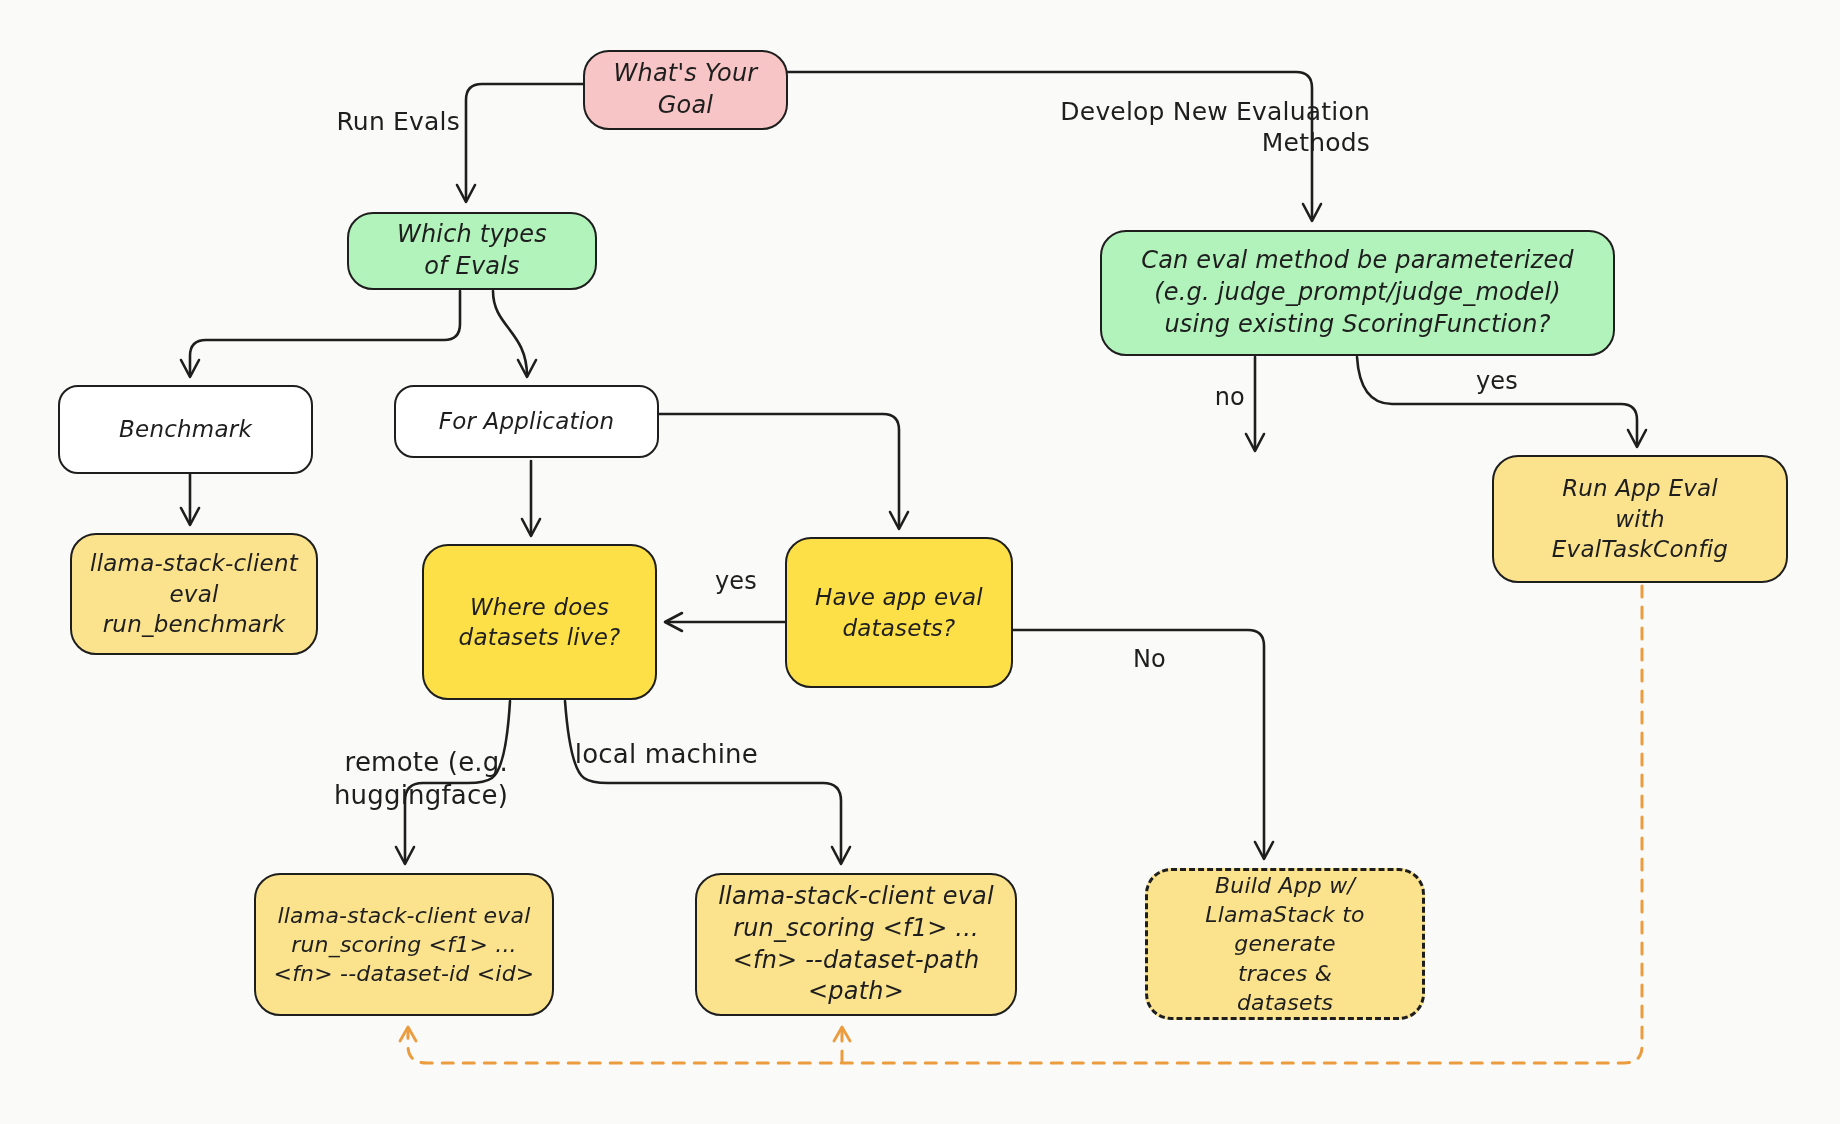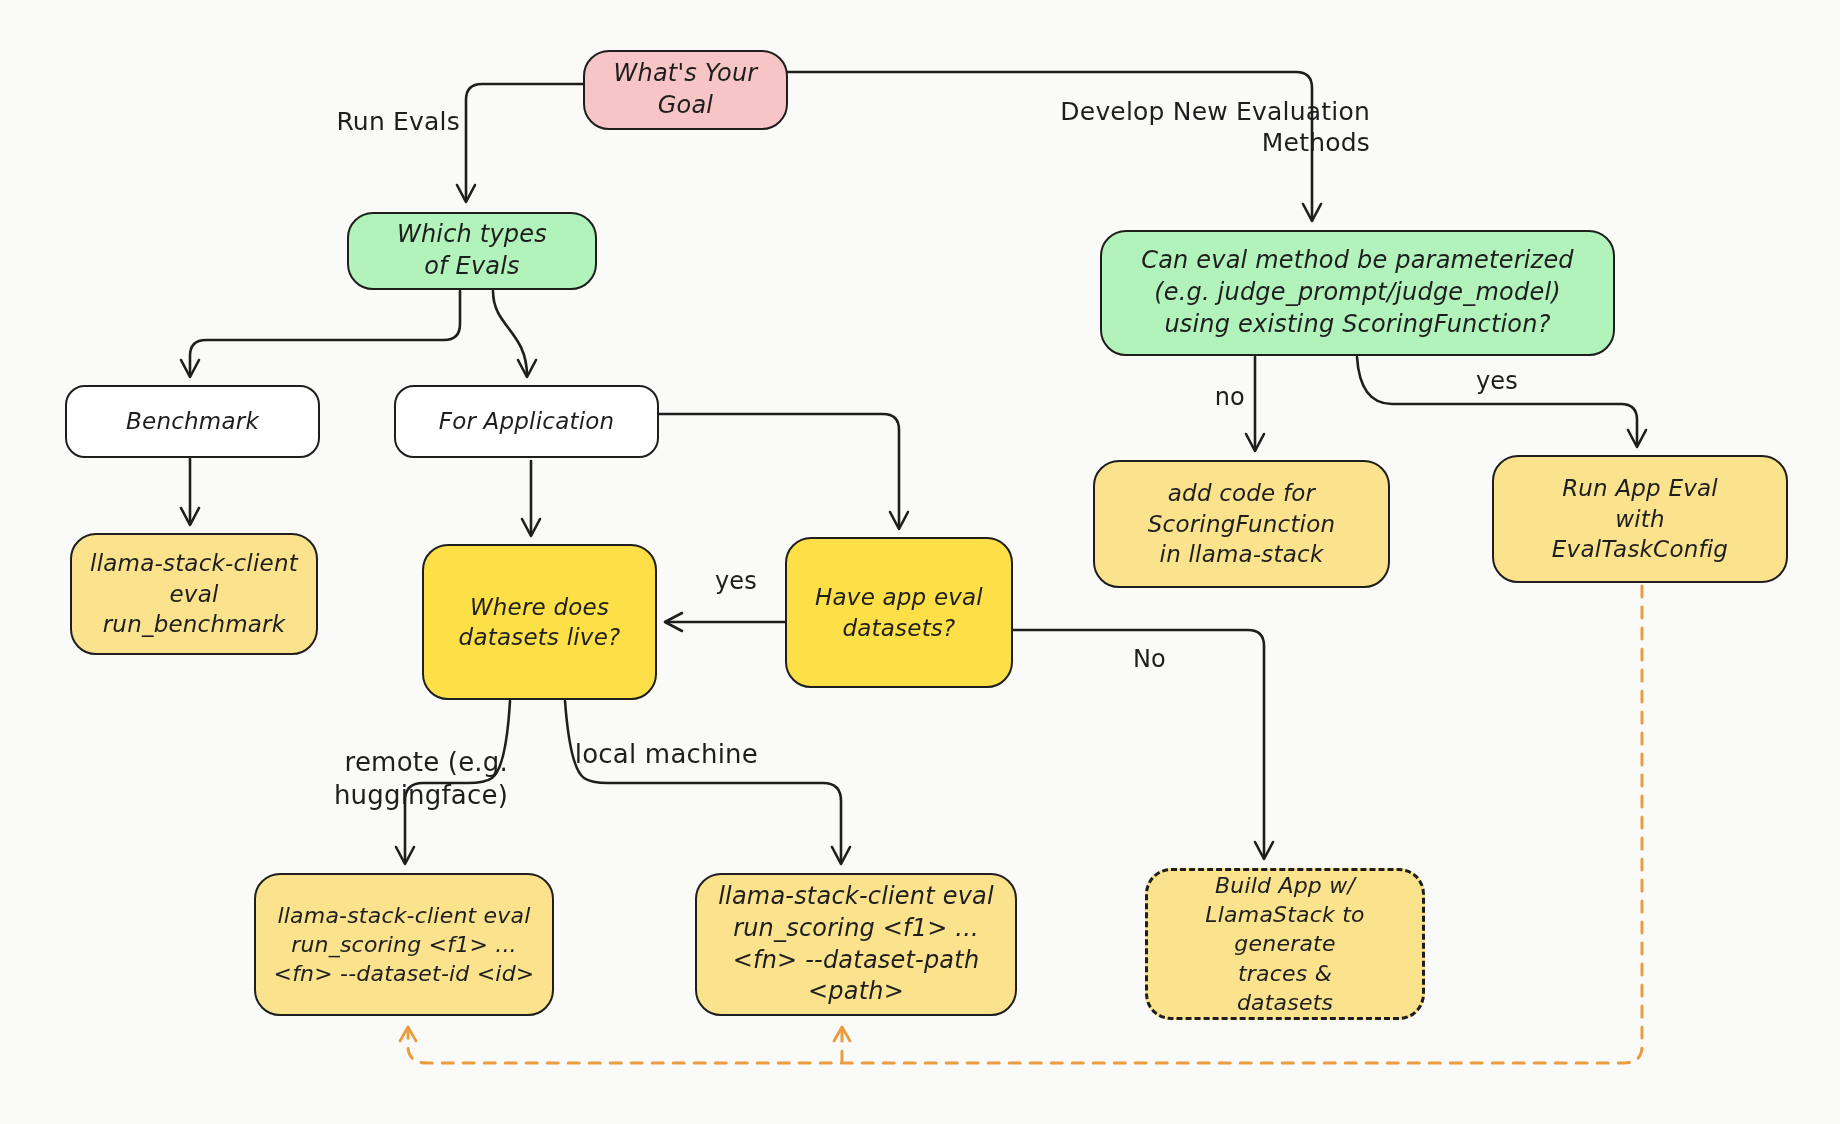--- a/index.html
+++ b/index.html
@@ -87,33 +87,32 @@
     <g fill="none" stroke="#eb9c3e" stroke-width="3" stroke-linecap="round" stroke-dasharray="11 10">
       <path d="M 1642 586 L 1642 1046 Q 1642 1063 1624 1063 L 427 1063 Q 408 1063 408 1046 L 408 1028" marker-end="url(#ah-orange)"></path>
       <path d="M 842 1062 L 842 1028" marker-end="url(#ah-orange)"></path>
     </g>
   </svg>
 
   <div class="node pink" style="left:583px; top:50px; width:205px; height:80px; font-size:24px;">What's Your Goal</div>
 
   <div class="node green" style="left:347px; top:212px; width:250px; height:78px; font-size:24px; padding:8px 40px;">Which types of Evals</div>
 
-  <div class="node white" style="left:65px; top:385px; width:255px; height:73px; border-radius:20px;">Benchmark</div>
+  <div class="node white" style="left:58px; top:385px; width:255px; height:89px; border-radius:20px;">Benchmark</div>
 
   <div class="node white" style="left:394px; top:385px; width:265px; height:73px; border-radius:20px;">For Application</div>
 
   <div class="node yellow" style="left:70px; top:533px; width:248px; height:122px;">llama-stack-client eval run_benchmark</div>
 
   <div class="node blue" style="left:422px; top:544px; width:235px; height:156px; padding:8px 34px;">Where does datasets live?</div>
 
   <div class="node blue" style="left:785px; top:537px; width:228px; height:151px; padding:8px 28px;">Have app eval datasets?</div>
 
   <div class="node green" style="left:1100px; top:230px; width:515px; height:126px; font-size:24px; padding:8px 24px;">Can eval method be parameterized (e.g. judge_prompt/judge_model) using existing ScoringFunction?</div>
 
-  <div class="node yellow" style="left:1093px; top:460px; width:297px; height:128px; padding:8px 40px;">add code for ScoringFunction in llama-stack</div>
 
   <div class="node yellow" style="left:1492px; top:455px; width:296px; height:128px; padding:8px 40px;">Run App Eval with EvalTaskConfig</div>
 
   <div class="node yellow" style="left:254px; top:873px; width:300px; height:143px; font-size:22px; padding:10px 14px;">llama-stack-client eval run_scoring &lt;f1&gt; ... &lt;fn&gt; --dataset-id &lt;id&gt;</div>
 
   <div class="node yellow" style="left:695px; top:873px; width:322px; height:143px; font-size:24px; padding:24px 14px;">llama-stack-client eval run_scoring &lt;f1&gt; ... &lt;fn&gt; --dataset-path &lt;path&gt;</div>
 
   <div class="node yellow dashed" style="left:1145px; top:868px; width:280px; height:152px; font-size:22px; padding:8px 56px;">Build App w/ LlamaStack to generate traces &amp; datasets</div>
 
   <div class="edge-label" style="left:300px; top:106px; width:160px;">Run Evals</div>

